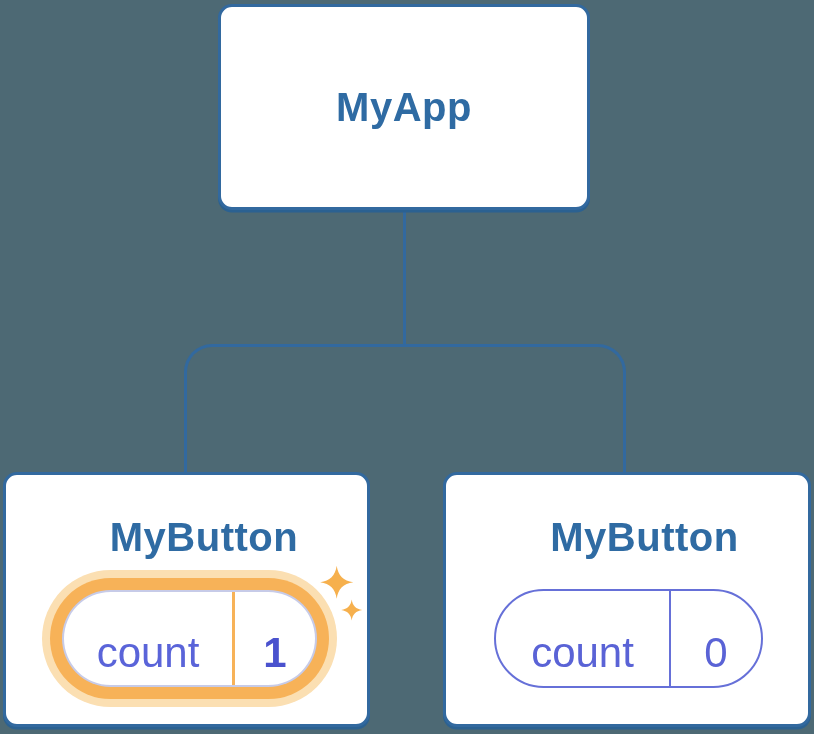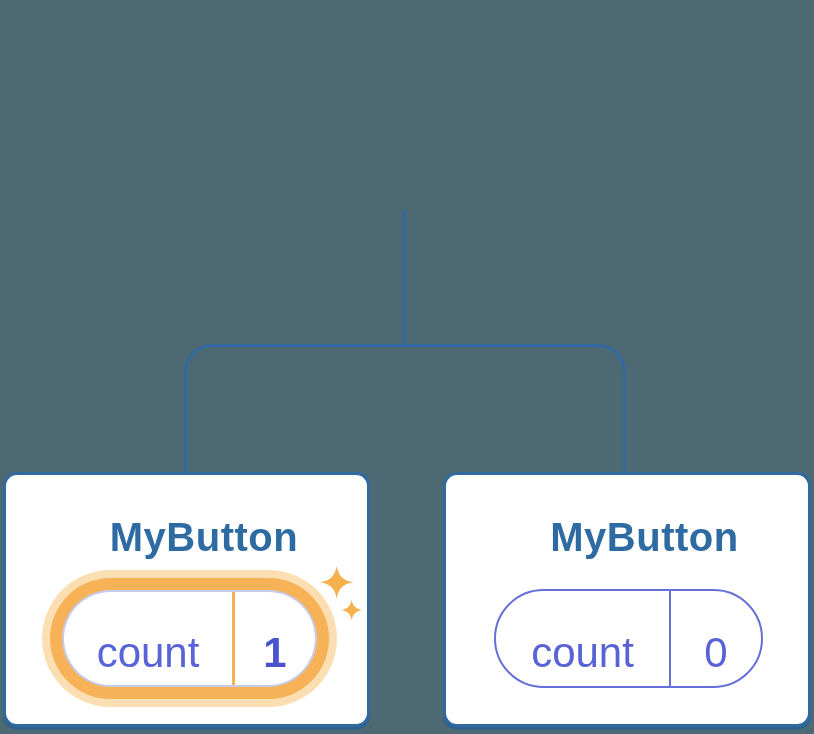--- a/index.html
+++ b/index.html
@@ -89,20 +89,23 @@
   .sparkles path { fill:#F6B04D; }
 </style>
 </head>
 <body>
 
 <div class="stage">
 
   <div class="stem"></div>
   <div class="branch"></div>
 
+  <div class="node root-node">
+    <span class="node-label">MyApp</span>
+  </div>
 
   <div class="node child-node left">
     <span class="node-label child-label">MyButton</span>
     <div class="pill highlighted">
       <span class="cell key">count</span>
       <span class="divider"></span>
       <span class="cell value">1</span>
     </div>
     <svg class="sparkles" viewBox="0 0 50 62">
       <path d="M18.7 1.8 C20.1 11.6 25.4 16.9 35.2 18.3 C25.4 19.7 20.1 25 18.7 34.8 C17.3 25 12 19.7 2.2 18.3 C12 16.9 17.3 11.6 18.7 1.8 Z"></path>

